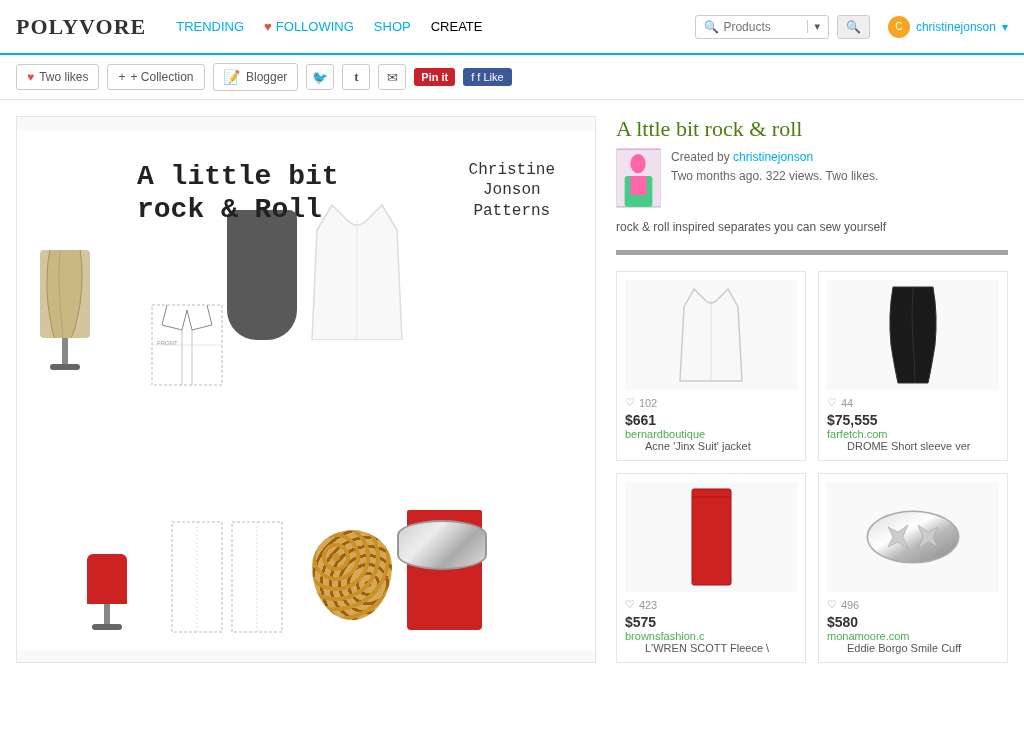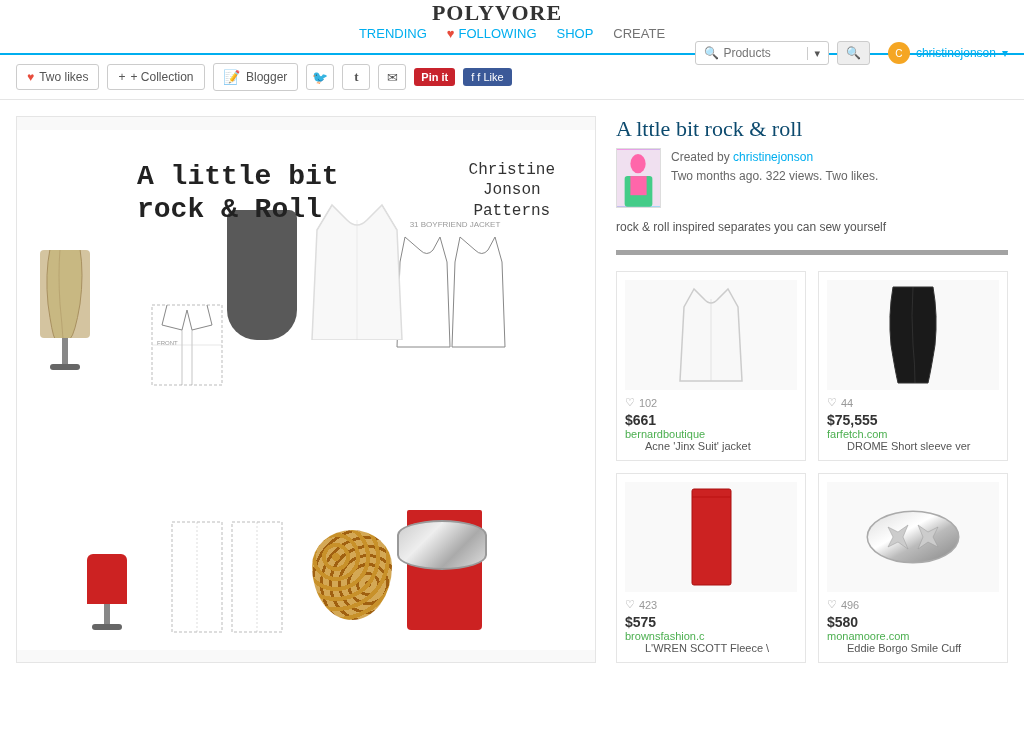--- a/index.html
+++ b/index.html
@@ -6,21 +6,20 @@
     body { font-family: Arial, Helvetica, sans-serif; font-size: 13px; background: #fff; color: #333; }
 
     
     #header {
       display: flex;
       align-items: center;
       padding: 0 16px;
       height: 55px;
       border-bottom: 2px solid #00aeef;
       background: #fff;
-      flex-direction: column;
     }
     #logo {
       font-size: 22px;
       font-weight: bold;
       letter-spacing: 1px;
       color: #333;
       margin-right: 30px;
       font-family: Georgia, serif;
     }
     #nav {
@@ -35,21 +34,21 @@
       cursor: pointer;
       text-decoration: none;
     }
     .nav-item.following {
       display: flex;
       align-items: center;
       gap: 4px;
     }
     .heart-icon { color: #e74c3c; }
     .nav-item.shop { color: #00aeef; }
-    .nav-item.create { color: #737373; }
+    .nav-item.create { color: #000000; }
     #search-area {
       display: flex;
       align-items: center;
       gap: 8px;
       margin-left: auto;
     }
     #search-box {
       display: flex;
       align-items: center;
       border: 1px solid #ccc;
@@ -193,21 +192,21 @@
     }
 
     
     #right-panel {
       flex: 1;
       min-width: 0;
     }
     #set-title {
       font-size: 22px;
       font-weight: normal;
-      color: #0c4a6e;
+      color: #4d7c0f;
       margin-bottom: 6px;
       font-family: Georgia, serif;
     }
     #edit-delete {
       display: flex;
       gap: 8px;
       margin-bottom: 12px;
     }
     .edit-link {
       color: #00aeef;
@@ -497,29 +496,20 @@
 
       <div style="position:absolute; top:70px; left:290px; z-index:1;">
         <svg width="100" height="140" viewBox="0 0 100 140">
           <path d="M25,5 L10,30 L5,140 L95,140 L90,30 L75,5 L60,20 Q50,30 40,20 Z" fill="#f8f8f8" stroke="#ddd" stroke-width="1.5"></path>
           <path d="M50,20 L50,140" stroke="#ddd" stroke-width="0.5"></path>
           <path d="M10,30 L25,5 L40,20" fill="none" stroke="#ddd" stroke-width="1"></path>
           <path d="M90,30 L75,5 L60,20" fill="none" stroke="#ddd" stroke-width="1"></path>
         </svg>
       </div>
 
-      <div style="position:absolute; top:90px; right:80px;">
-        <div style="font-size:8px;color:#999;text-align:center;margin-bottom:3px;">31 BOYFRIEND JACKET</div>
-        <svg width="120" height="120" viewBox="0 0 120 120">
-          <path d="M10,5 L5,30 L2,115 L55,115 L52,30 L45,5 L38,18 Q32,25 25,18 Z" fill="none" stroke="#888" stroke-width="1"></path>
-          <path d="M65,5 L60,30 L57,115 L110,115 L107,30 L100,5 L93,18 Q87,25 80,18 Z" fill="none" stroke="#888" stroke-width="1"></path>
-          <text x="15" y="125" font-size="8" fill="#888">FRONT</text>
-          <text x="72" y="125" font-size="8" fill="#888">BACK</text>
-        </svg>
-      </div>
 
       <div style="position:absolute; bottom:30px; left:295px;">
         <div class="leopard-scarf"></div>
       </div>
 
       <div style="position:absolute; bottom:20px; left:390px;">
         <div class="red-skirt" style="height:120px;width:75px;border-radius:2px 2px 4px 4px;"></div>
       </div>
 
       <div style="position:absolute; bottom:80px; left:380px;">

